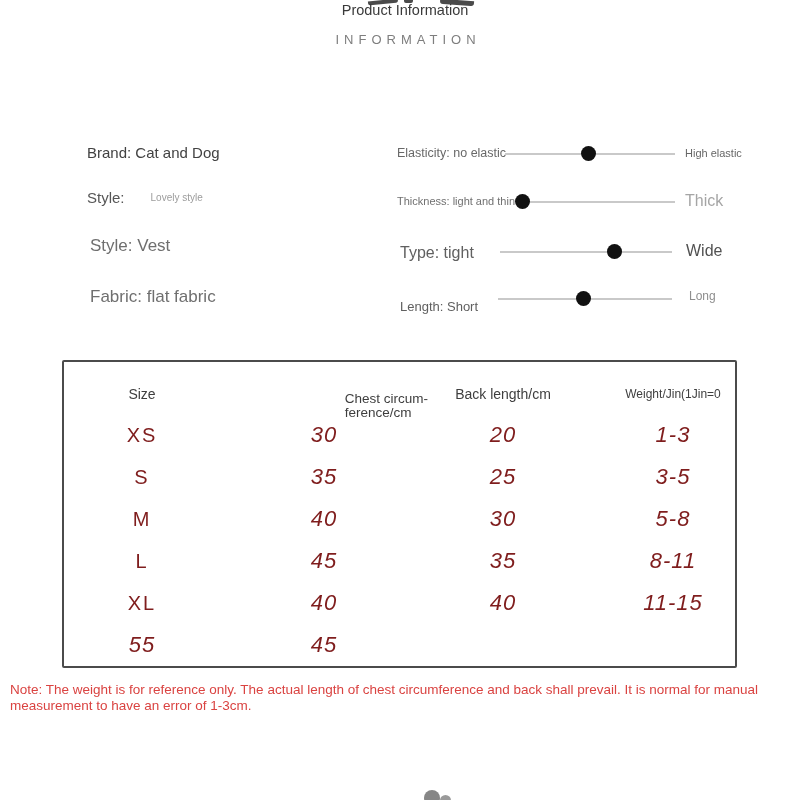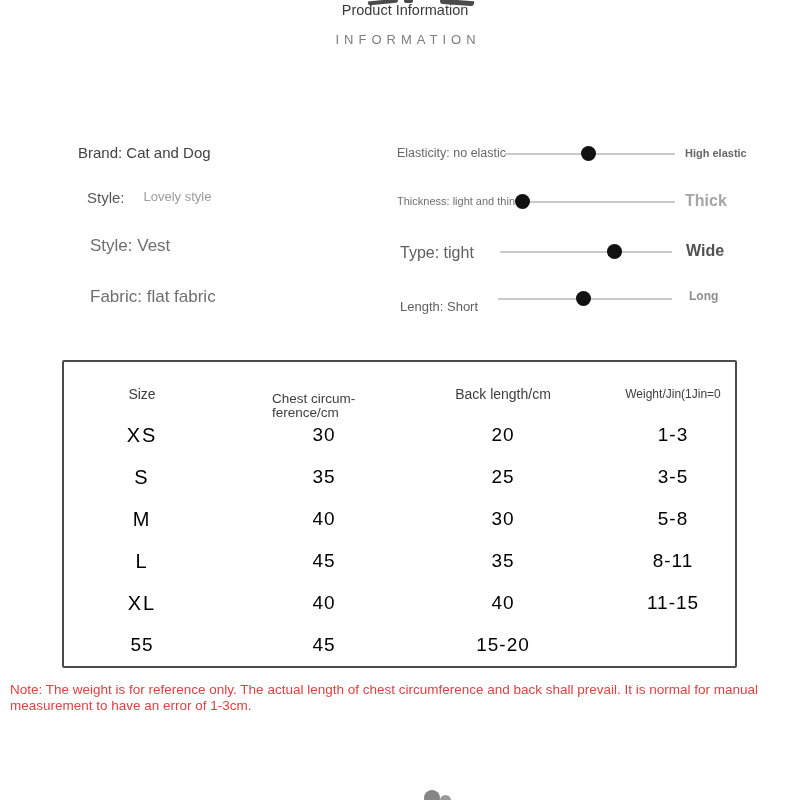--- a/index.html
+++ b/index.html
@@ -24,73 +24,73 @@
     text-align: center; font-size: 14.5px; color: #3a3a3a;
   }
   .section-subtitle {
     position: absolute; top: 32px; left: 0; width: 816px;
     text-align: center; font-size: 13px; letter-spacing: 5px;
     color: #7e7e7e;
   }
 
   
   .spec { position: absolute; white-space: nowrap; }
-  .spec-brand { left: 78px; top: 144px; font-size: 15px; color: #424242; }
+  .spec-brand { left: 87px; top: 144px; font-size: 15px; color: #424242; }
   .spec-style-row { left: 87px; top: 189px; }
   .spec-style-label { font-size: 15px; color: #565656; }
-  .spec-style-value { font-size: 13px; color: #9c9c9c; margin-left: 19px; vertical-align: 2px; }
+  .spec-style-value { font-size: 10px; color: #9c9c9c; margin-left: 26px; vertical-align: 2px; }
   .spec-style2 { left: 90px; top: 236px; font-size: 17px; color: #6f6f6f; }
   .spec-fabric { left: 90px; top: 287px; font-size: 17px; color: #6f6f6f; }
 
   
   .slider-label { position: absolute; white-space: nowrap; }
   .sl1 .slider-label { left: 397px; top: 146px; font-size: 12.5px; color: #686868; }
   .sl2 .slider-label { left: 397px; top: 195px; font-size: 11px;   color: #707070; }
   .sl3 .slider-label { left: 400px; top: 244px; font-size: 16px;   color: #606060; }
   .sl4 .slider-label { left: 400px; top: 291px; font-size: 13px;   color: #606060; margin-top: 8px; }
   .slider-track { position: absolute; height: 2px; background: #c9c9c9; }
   .sl1 .slider-track { left: 505px; top: 153px; width: 170px; }
   .sl2 .slider-track { left: 520px; top: 201px; width: 155px; }
   .sl3 .slider-track { left: 500px; top: 251px; width: 172px; }
   .sl4 .slider-track { left: 498px; top: 298px; width: 174px; }
   .slider-handle {
     position: absolute; width: 15px; height: 15px; top: -7px;
     background: #111111; border-radius: 50%;
   }
-  .slider-right { position: absolute; white-space: nowrap; font-weight: bold; }
+  .slider-right { position: absolute; white-space: nowrap; }
   .sl1 .slider-right { left: 685px; top: 147px; font-size: 11px; color: #666666; }
   .sl2 .slider-right { left: 685px; top: 192px; font-size: 16px; color: #a5a5a5; }
   .sl3 .slider-right { left: 686px; top: 242px; font-size: 16px; color: #515151; }
   .sl4 .slider-right { left: 689px; top: 289px; font-size: 12px; color: #8e8e8e; }
 
   
   .size-table {
     position: absolute; left: 62px; top: 360px;
     width: 671px; height: 304px;
     border: 2px solid #4b4b4b; border-radius: 2px;
     overflow: hidden; background: #ffffff;
   }
   .table-grid {
     display: grid;
     grid-template-columns: 156px 208px 150px 190px;
     grid-template-rows: 40px repeat(6, 42px);
     padding-top: 12px;
   }
   .cell {
     display: flex; align-items: center; justify-content: center;
-    color: #000000; white-space: nowrap;
+    color: #7f1d1d; white-space: nowrap;
   }
   .hcell { font-size: 14px; color: #3e3e3e; }
   .hcell-chest {
-    justify-content: flex-start; padding-left: 52px;
+    justify-content: flex-end; padding-left: 52px;
     font-size: 13.5px; line-height: 14px; text-align: left; margin-top: 24px;
   }
   .hcell-weight { font-size: 12px; text-align: center; }
   .cell-size   { font-size: 20px; letter-spacing: 2px; }
-  .cell-num    { font-size: 19px; letter-spacing: 1px; }
+  .cell-num    { font-size: 22px; letter-spacing: 1px; font-style: italic; }
 
   
   .note {
     position: absolute; left: 10px; top: 682px; width: 782px;
     font-size: 13.5px; line-height: 15.5px; color: #da4341;
   }
 
   
   .bottom-remnant { position: absolute; left: 424px; top: 788px; width: 40px; height: 12px; }
   .bump { position: absolute; border-radius: 50%; }
@@ -178,21 +178,20 @@
     <div class="cell cell-num">35</div>
     <div class="cell cell-num">8-11</div>
 
     <div class="cell cell-size">XL</div>
     <div class="cell cell-num">40</div>
     <div class="cell cell-num">40</div>
     <div class="cell cell-num">11-15</div>
 
     <div class="cell cell-num">55</div>
     <div class="cell cell-num">45</div>
-    <div class="cell cell-num">15-20</div>
   </div>
 </div>
 
 <div class="note">Note: The weight is for reference only. The actual length of chest circumference and back shall prevail. It is normal for manual measurement to have an error of 1-3cm.</div>
 
 <div class="bottom-remnant">
   <div class="bump bump1"></div>
   <div class="bump bump2"></div>
 </div>
 

